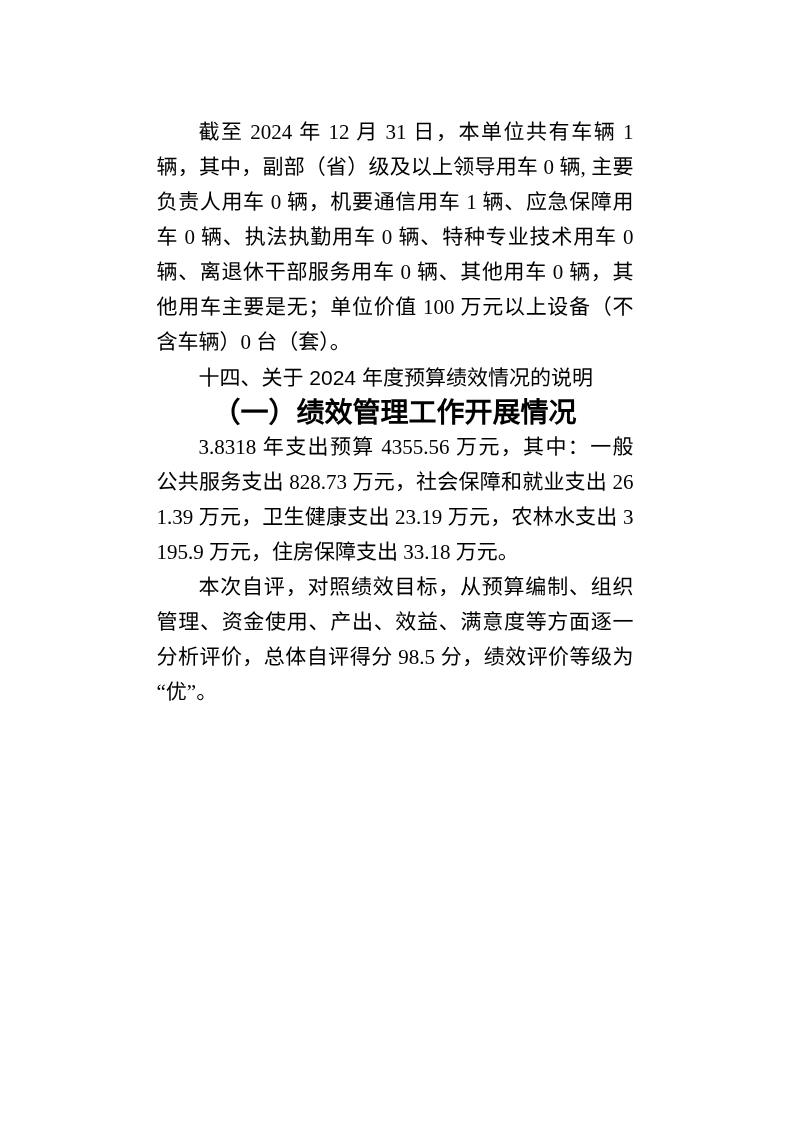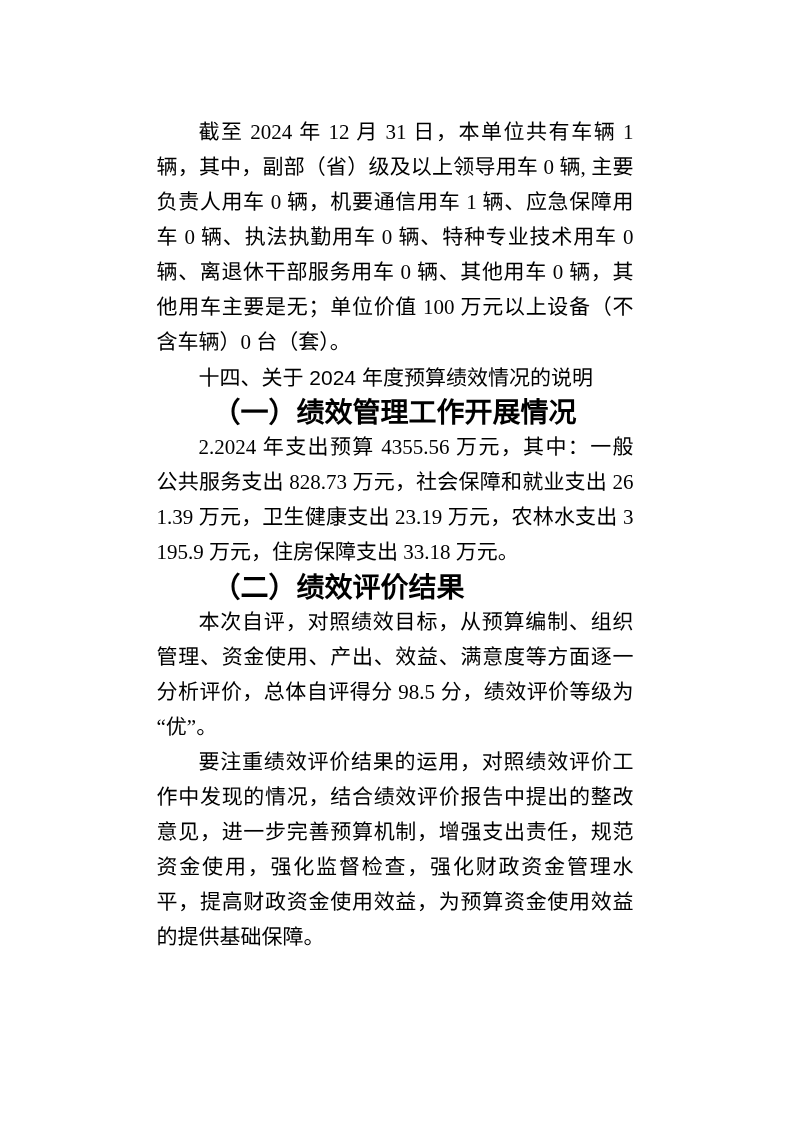--- a/index.html
+++ b/index.html
@@ -54,22 +54,20 @@
 
 <div class="page">
 
   <p class="body-para">截至 2024 年 12 月 31 日，本单位共有车辆 1 辆，其中，副部（省）级及以上领导用车 0 辆, 主要负责人用车 0 辆，机要通信用车 1 辆、应急保障用车 0 辆、执法执勤用车 0 辆、特种专业技术用车 0 辆、离退休干部服务用车 0 辆、其他用车 0 辆，其他用车主要是无；单位价值 100 万元以上设备（不含车辆）0 台（套）。</p>
 
   <h2 class="section-heading">十四、关于 2024 年度预算绩效情况的说明</h2>
 
   <h3 class="sub-heading">（一）绩效管理工作开展情况</h3>
 
 
-  <p class="body-para">2.2024 年支出预算 4355.56 万元，其中：一般公共服务支出 828.73 万元，社会保障和就业支出 261.39 万元，卫生健康支出 23.19 万元，农林水支出 3195.9 万元，住房保障支出 33.18 万元。</p>
+  <p class="body-para">3.8318 年支出预算 4355.56 万元，其中：一般公共服务支出 828.73 万元，社会保障和就业支出 261.39 万元，卫生健康支出 23.19 万元，农林水支出 3195.9 万元，住房保障支出 33.18 万元。</p>
 
-  <h3 class="sub-heading">（二）绩效评价结果</h3>
 
   <p class="body-para">本次自评，对照绩效目标，从预算编制、组织管理、资金使用、产出、效益、满意度等方面逐一分析评价，总体自评得分 98.5 分，绩效评价等级为“优”。</p>
 
 
-  <p class="body-para">要注重绩效评价结果的运用，对照绩效评价工作中发现的情况，结合绩效评价报告中提出的整改意见，进一步完善预算机制，增强支出责任，规范资金使用，强化监督检查，强化财政资金管理水平，提高财政资金使用效益，为预算资金使用效益的提供基础保障。</p>
 
 </div>
 
 </body></html>

